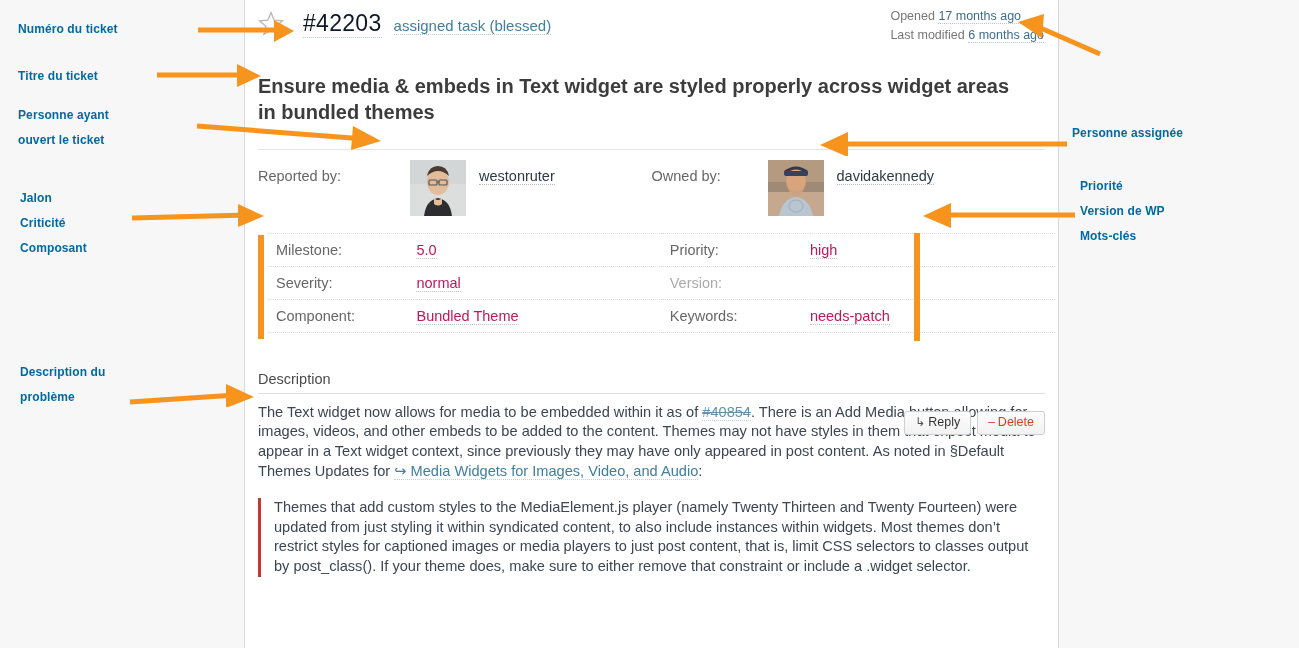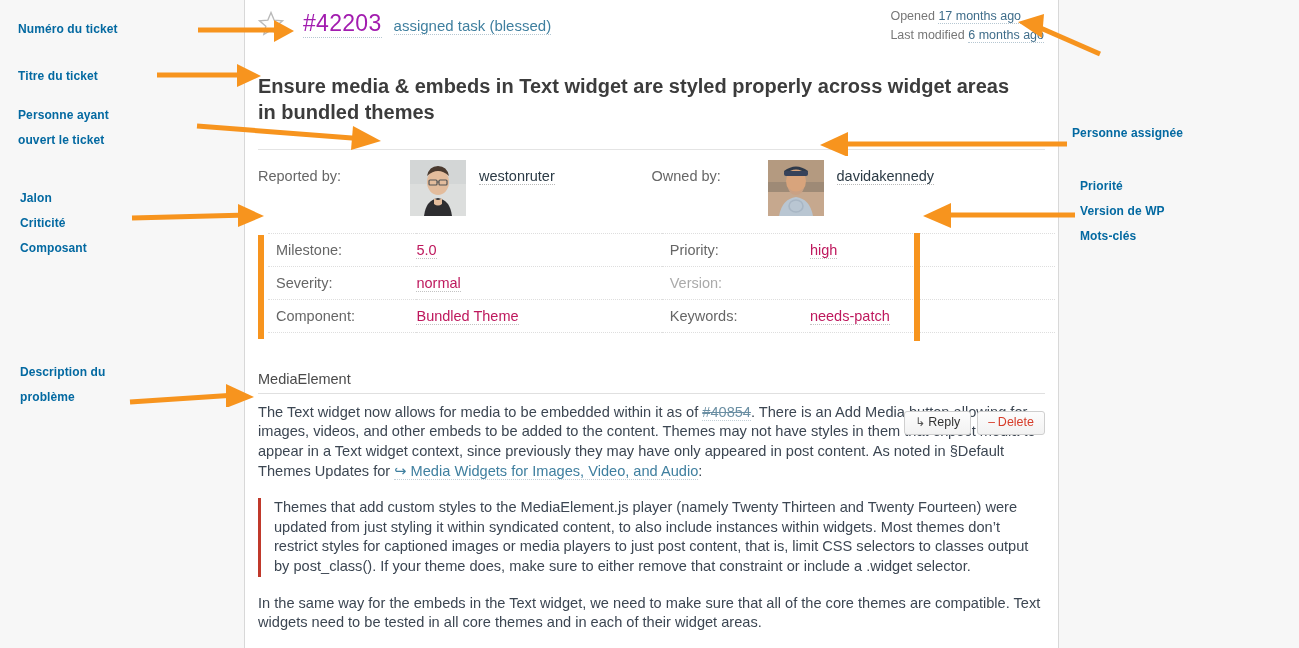--- a/index.html
+++ b/index.html
@@ -23,21 +23,21 @@
 
   
   .tkt-head{
     position:relative;
     padding:8px 0 0 0;
     height:56px;
   }
   .star-icon{ position:absolute; left:11px; top:9px; width:30px; height:30px; }
   .tkt-idline{ position:absolute; left:58px; top:10px; display:flex; align-items:baseline; gap:12px; }
   .tkt-id{
-    font-size:23px; color:#a21caf; letter-spacing:.3px;
+    font-size:23px; color:#0f172a; letter-spacing:.3px;
     border-bottom:1px dotted #b6c7d2; text-decoration:none;
   }
   .tkt-type{
     font-size:15px; color:#3f7f9f;
     border-bottom:1px dotted #b6c7d2; text-decoration:none;
   }
   .tkt-dates{
     position:absolute; right:14px; top:7px;
     text-align:left; font-size:12.5px; color:#777; line-height:19px;
   }
@@ -233,35 +233,34 @@
       <tr>
         <th>Component:</th>
         <td><a href="#">Bundled Theme</a></td>
         <th>Keywords:</th>
         <td><a href="#">needs-patch</a></td>
       </tr>
     </tbody>
       </table>
   </div>
 
-  <div class="desc-head">MediaElement</div>
+  <div class="desc-head">Description</div>
 
   <div class="desc-body">
     <div class="btn-row">
       <button class="btn"><span class="gl">↳</span><span>Reply</span></button>
       <button class="btn delete"><span class="gl">–</span><span>Delete</span></button>
     </div>
 
     <p><span>The Text widget now allows for media to be embedded within it as of </span><a class="closed" href="#">#40854</a><span>. There is an Add Media button allowing for images, videos, and other embeds to be added to the content. Themes may not have styles in them that expect media to appear in a Text widget context, since previously they may have only appeared in post content. As noted in §Default Themes Updates for </span><a class="ext" href="#"><span>↪</span> <span>Media Widgets for Images, Video, and Audio</span></a><span>:</span></p>
 
     <blockquote>
       <p>Themes that add custom styles to the MediaElement.js player (namely Twenty Thirteen and Twenty Fourteen) were updated from just styling it within syndicated content, to also include instances within widgets. Most themes don’t restrict styles for captioned images or media players to just post content, that is, limit CSS selectors to classes output by post_class(). If your theme does, make sure to either remove that constraint or include a .widget selector.</p>
     </blockquote>
 
-    <p>In the same way for the embeds in the Text widget, we need to make sure that all of the core themes are compatible. Text widgets need to be tested in all core themes and in each of their widget areas.</p>
 
   </div>
 </div>
 
 <div class="anno-overlay">
 
   <div class="anno" style="left:18px; top:17px;">Numéro du ticket</div>
   <svg class="arrow" style="left:196px; top:17px;" width="100" height="30">
     <line x1="2" y1="13" x2="90" y2="13" stroke="#f7941e" stroke-width="5"></line>
     <polygon points="78,3 98,14 78,25" fill="#f7941e"></polygon>

